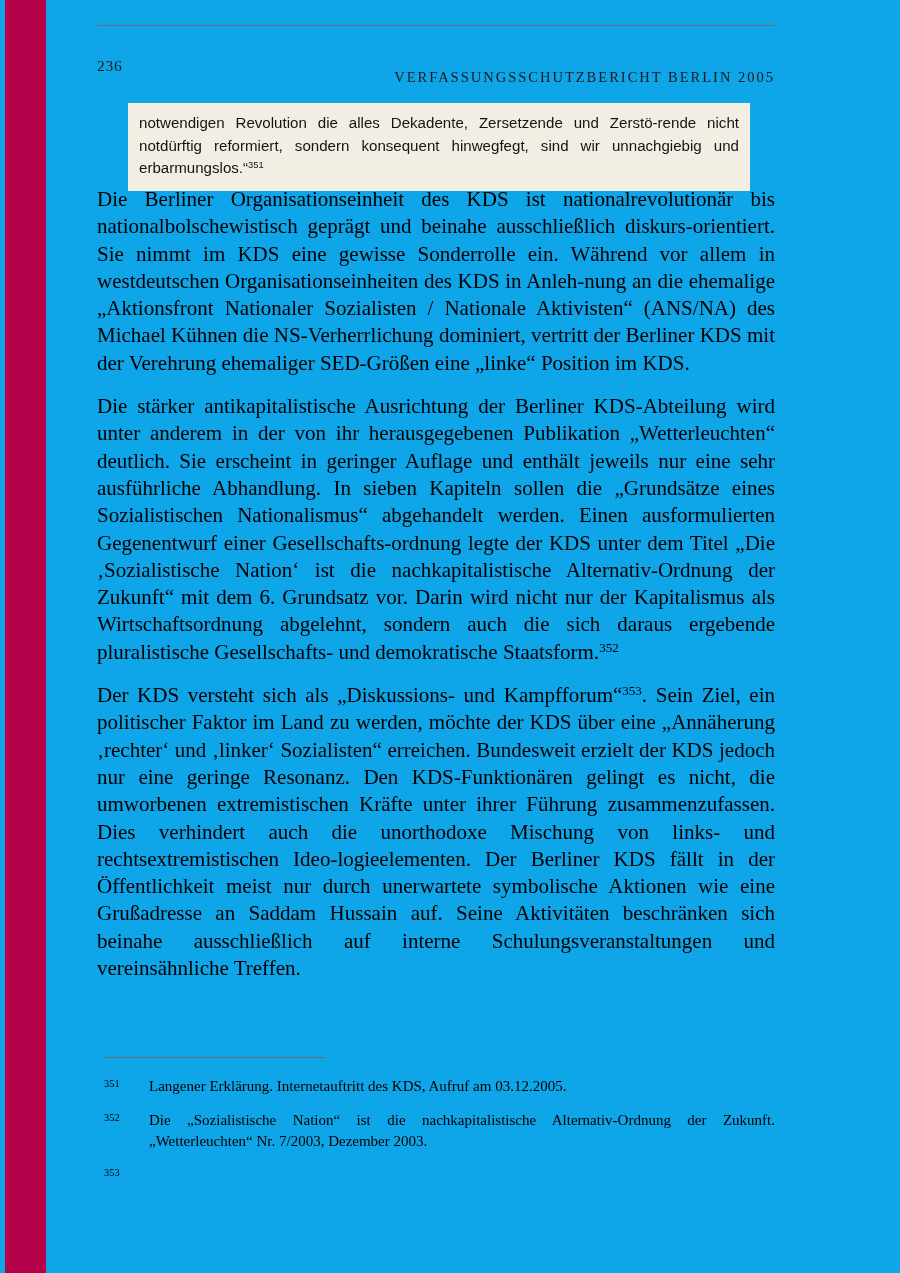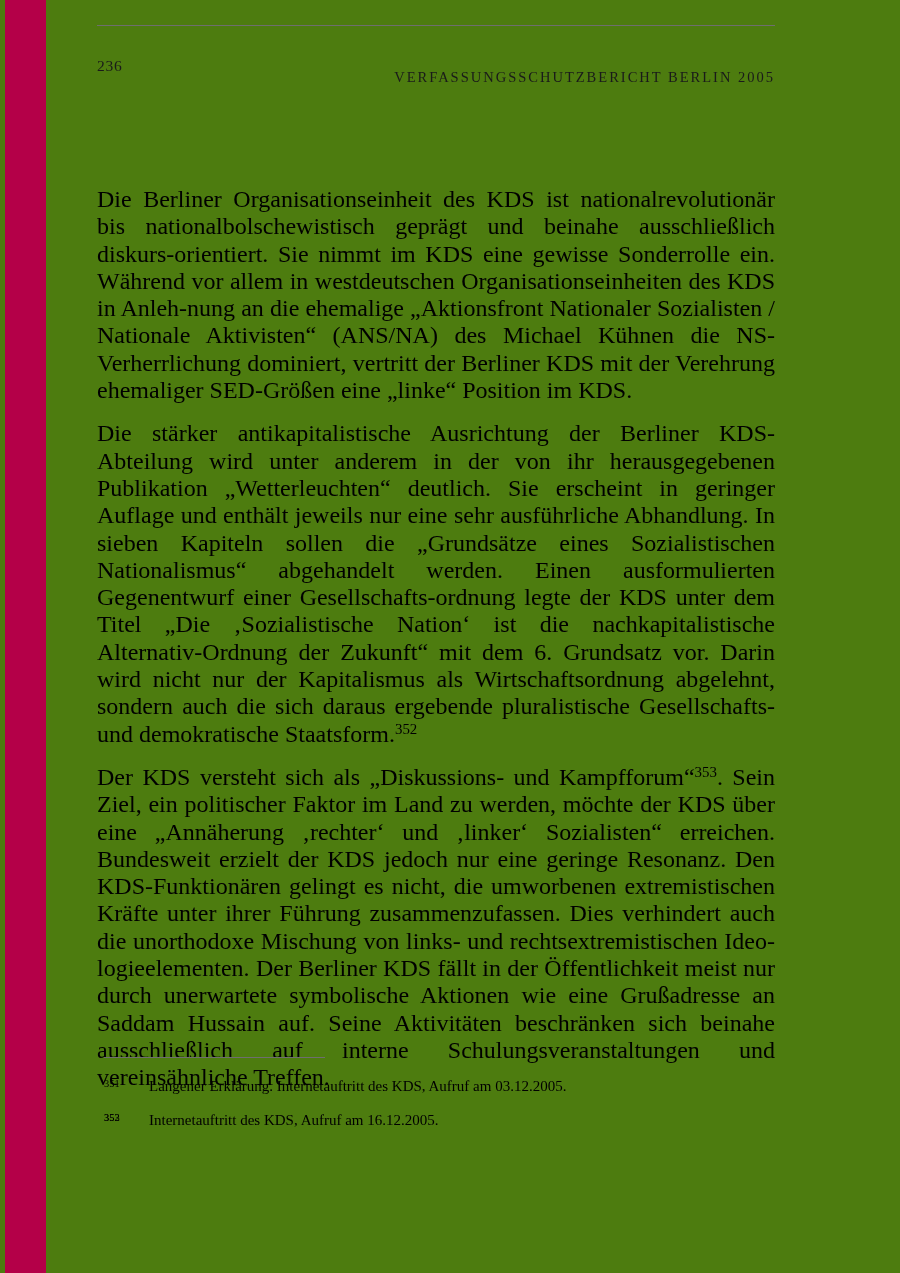--- a/index.html
+++ b/index.html
@@ -11,21 +11,21 @@
 
   body {
     font-family: "Liberation Serif", "DejaVu Serif", serif;
     color: #000000;
   }
 
   .page {
     position: relative;
     width: 900px;
     height: 1273px;
-    background: #4d7c0f;
+    background: #0ea5e9;
     overflow: hidden;
   }
 
   
   .margin-bar {
     position: absolute;
     left: 5px;
     top: 0;
     width: 41px;
     height: 1273px;
@@ -104,21 +104,21 @@
   
   .body-block {
     position: absolute;
     left: 0;
     top: 186px;
     width: 678px;
   }
 
   .body-block p {
     margin: 0 0 16px 0;
-    font-size: 24px;
+    font-size: 21px;
     line-height: 27.3px;
     text-align: justify;
     text-justify: inter-word;
     color: #000000;
     hyphens: manual;
   }
 
   .body-block p:last-child {
     margin-bottom: 16px;
   }
@@ -177,20 +177,23 @@
   <div class="margin-bar"></div>
 
   <div class="content">
 
     <div class="runhead">
       <span class="runhead-page">236</span>
       <span class="runhead-title">VERFASSUNGSSCHUTZBERICHT BERLIN 2005</span>
     </div>
     <div class="runhead-rule"></div>
 
+    <div class="quote-box">
+      <p><span>notwendigen Revolution die alles Dekadente, Zersetzende und Zerstö-rende nicht notdürftig reformiert, sondern konsequent hinwegfegt, sind wir unnachgiebig und erbarmungslos.“</span><sup>351</sup></p>
+    </div>
 
     <div class="body-block">
 
       <p><span>Die Berliner Organisationseinheit des KDS ist nationalrevolutionär bis nationalbolschewistisch geprägt und beinahe ausschließlich diskurs-orientiert. Sie nimmt im KDS eine gewisse Sonderrolle ein. Während vor allem in westdeutschen Organisationseinheiten des KDS in Anleh-nung an die ehemalige „Aktionsfront Nationaler Sozialisten / Nationale Aktivisten“ (ANS/NA) des Michael Kühnen die NS-Verherrlichung dominiert, vertritt der Berliner KDS mit der Verehrung ehemaliger SED-Größen eine „linke“ Position im KDS.</span></p>
 
       <p><span>Die stärker antikapitalistische Ausrichtung der Berliner KDS-Abteilung wird unter anderem in der von ihr herausgegebenen Publikation „Wetterleuchten“ deutlich. Sie erscheint in geringer Auflage und enthält jeweils nur eine sehr ausführliche Abhandlung. In sieben Kapiteln sollen die „Grundsätze eines Sozialistischen Nationalismus“ abgehandelt werden. Einen ausformulierten Gegenentwurf einer Gesellschafts-ordnung legte der KDS unter dem Titel „Die ‚Sozialistische Nation‘ ist die nachkapitalistische Alternativ-Ordnung der Zukunft“ mit dem 6. Grundsatz vor. Darin wird nicht nur der Kapitalismus als Wirtschaftsordnung abgelehnt, sondern auch die sich daraus ergebende pluralistische Gesellschafts- und demokratische Staatsform.</span><sup>352</sup></p>
 
       <p><span>Der KDS versteht sich als „Diskussions- und Kampfforum“</span><sup>353</sup><span>. Sein Ziel, ein politischer Faktor im Land zu werden, möchte der KDS über eine „Annäherung ‚rechter‘ und ‚linker‘ Sozialisten“ erreichen. Bundesweit erzielt der KDS jedoch nur eine geringe Resonanz. Den KDS-Funktionären gelingt es nicht, die umworbenen extremistischen Kräfte unter ihrer Führung zusammenzufassen. Dies verhindert auch die unorthodoxe Mischung von links- und rechtsextremistischen Ideo-logieelementen. Der Berliner KDS fällt in der Öffentlichkeit meist nur durch unerwartete symbolische Aktionen wie eine Grußadresse an Saddam Hussain auf. Seine Aktivitäten beschränken sich beinahe ausschließlich auf interne Schulungsveranstaltungen und vereinsähnliche Treffen.</span></p>
 
     </div>
@@ -198,23 +201,23 @@
     <div class="footnotes">
       <div class="footnote-rule"></div>
 
       <div class="footnote">
         <span class="footnote-marker">351</span>
         <span>Langener Erklärung. Internetauftritt des KDS, Aufruf am 03.12.2005.</span>
       </div>
 
       <div class="footnote">
         <span class="footnote-marker">352</span>
+        <span>Die „Sozialistische Nation“ ist die nachkapitalistische Alternativ-Ordnung der Zukunft. „Wetterleuchten“ Nr. 7/2003, Dezember 2003.</span>
       </div>
 
       <div class="footnote">
         <span class="footnote-marker">353</span>
-        <span>Internetauftritt des KDS, Aufruf am 16.12.2005.</span>
       </div>
 
     </div>
 
   </div>
 </div>
 
 </body></html>

